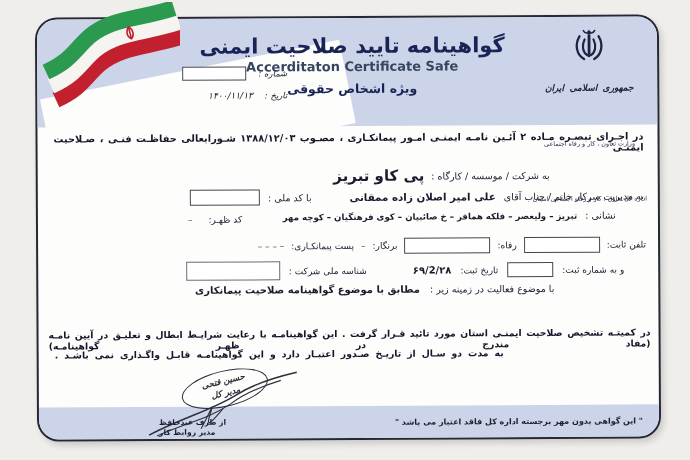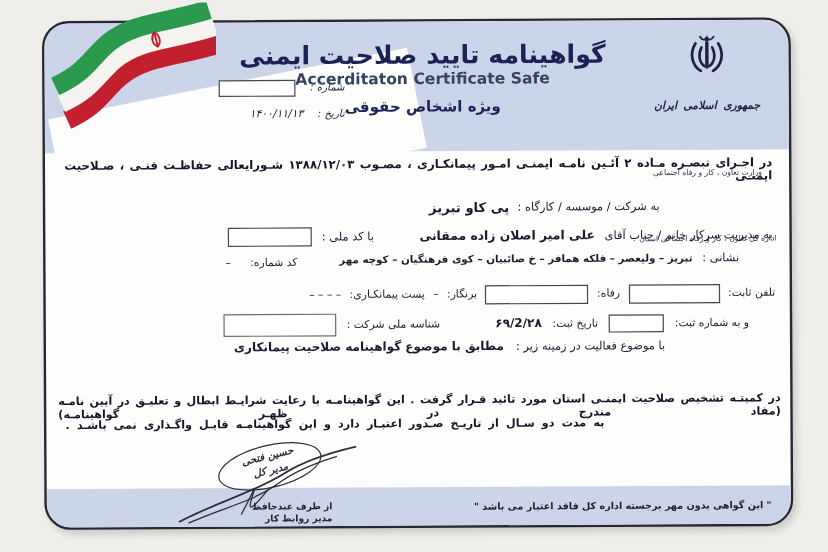--- a/index.html
+++ b/index.html
@@ -23,21 +23,21 @@
   .meta{position:absolute;left:100px;top:44px;width:150px;direction:rtl;font-size:8.5px;color:#23252e;font-style:italic;}
   .meta-row{display:flex;align-items:center;gap:12px;height:22px;}
   .box{background:#ffffff;border:1px solid #45474f;display:inline-block;}
   .row{position:absolute;direction:rtl;display:flex;align-items:center;white-space:nowrap;
        color:#191a2c;font-size:9.5px;}
   .lbl{}
   .valb{font-weight:bold;}
   .intro{position:absolute;top:114px;left:16px;right:14px;direction:rtl;font-weight:bold;
          font-size:9.8px;color:#15162a;text-align:justify;text-align-last:justify;}
   .r-company{top:149px;right:108px;gap:7px;}
-  .r-company .valb{font-size:11px;}
+  .r-company .valb{font-size:15px;}
   .r-manager{top:171px;right:14px;gap:8px;}
   .r-manager .valb{font-size:10.3px;}
   .spacer22{width:22px;}
   .r-address{top:193px;right:42px;gap:8px;}
   .r-address .valb{font-size:8.6px;}
   .r-postal{top:196px;left:150px;gap:16px;font-size:9px;}
   .r-phone{top:220px;right:12px;gap:7px;font-size:9px;}
   .r-reg{top:243px;right:34px;gap:9px;font-size:9px;}
   .r-reg .valb{font-size:10px;}
   .spacer28{width:28px;}
@@ -45,21 +45,21 @@
   .r-activity .valb{font-size:10px;}
   .closing1{position:absolute;top:310px;left:10px;right:8px;direction:rtl;font-weight:bold;
             font-size:9.3px;color:#15162a;text-align:justify;text-align-last:justify;}
   .closing2{position:absolute;top:330px;left:16px;right:155px;direction:rtl;font-weight:bold;
             font-size:9.3px;color:#15162a;text-align:justify;text-align-last:justify;}
   .stamp{position:absolute;left:142px;top:352px;width:88px;height:36px;border:1.6px solid #2c2c3c;
          border-radius:50%;transform:rotate(-13deg);text-align:center;color:#2c2c3c;
          font-family:"DejaVu Serif",serif;font-style:italic;font-weight:bold;font-size:8.5px;
          line-height:1.45;padding-top:3px;box-sizing:border-box;background:transparent;}
   .sig-svg{position:absolute;left:100px;top:350px;width:165px;height:68px;}
-  .deputy{position:absolute;left:120px;top:399px;width:118px;text-align:right;font-size:7.6px;
+  .deputy{position:absolute;left:120px;top:399px;width:118px;text-align:left;font-size:7.6px;
           font-weight:bold;color:#1c2030;line-height:1.35;direction:rtl;}
   .note{position:absolute;right:16px;top:400px;direction:rtl;font-size:8px;font-weight:bold;
         color:#1c2030;}
   .flag{position:absolute;left:24px;top:2px;z-index:6;}
 </style>
 </head>
 <body>
 
 <div class="page">
 
@@ -116,21 +116,21 @@
       <span class="lbl">با کد ملی :</span>
       <span class="box" style="width:68px;height:14px;"></span>
     </div>
 
     <div class="row r-address">
       <span class="lbl">نشانی :</span>
       <span class="valb">تبریز – ولیعصر – فلکه همافر – خ صائبیان – کوی فرهنگیان – کوچه مهر</span>
     </div>
 
     <div class="row r-postal">
-      <span class="lbl">کد شماره:</span>
+      <span class="lbl">کد ظهـر:</span>
       <span>–</span>
     </div>
 
     <div class="row r-phone">
       <span class="lbl">تلفن ثابت:</span>
       <span class="box" style="width:74px;height:14px;"></span>
       <span class="lbl">رفاه:</span>
       <span class="box" style="width:84px;height:14px;"></span>
       <span class="lbl">برنگار:</span>
       <span>–</span>

